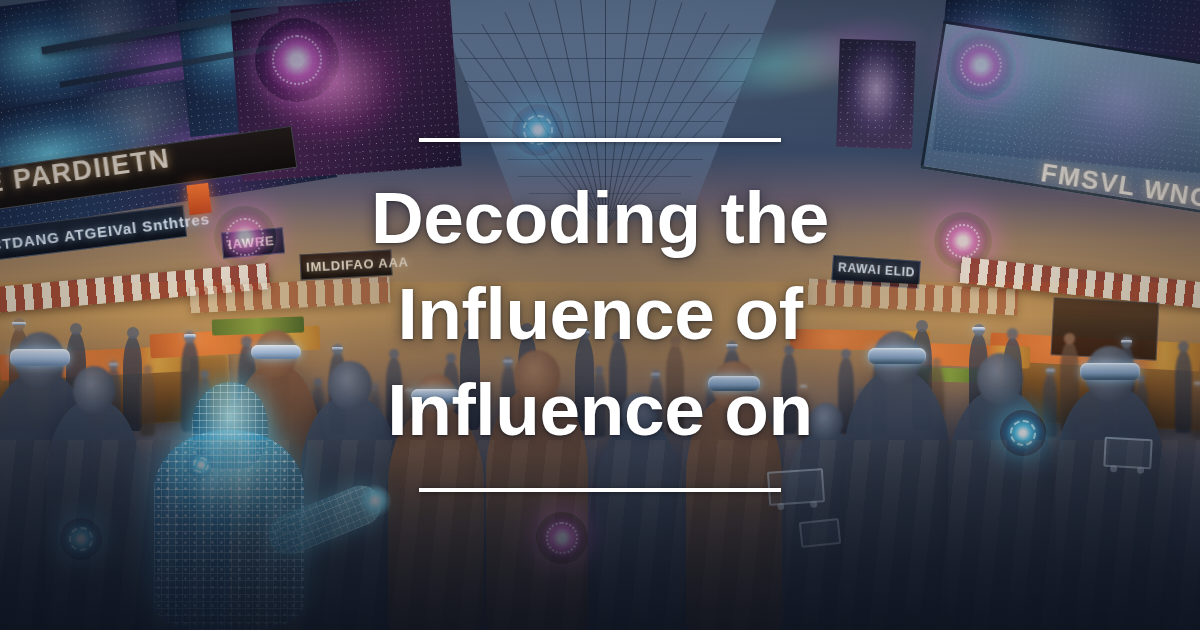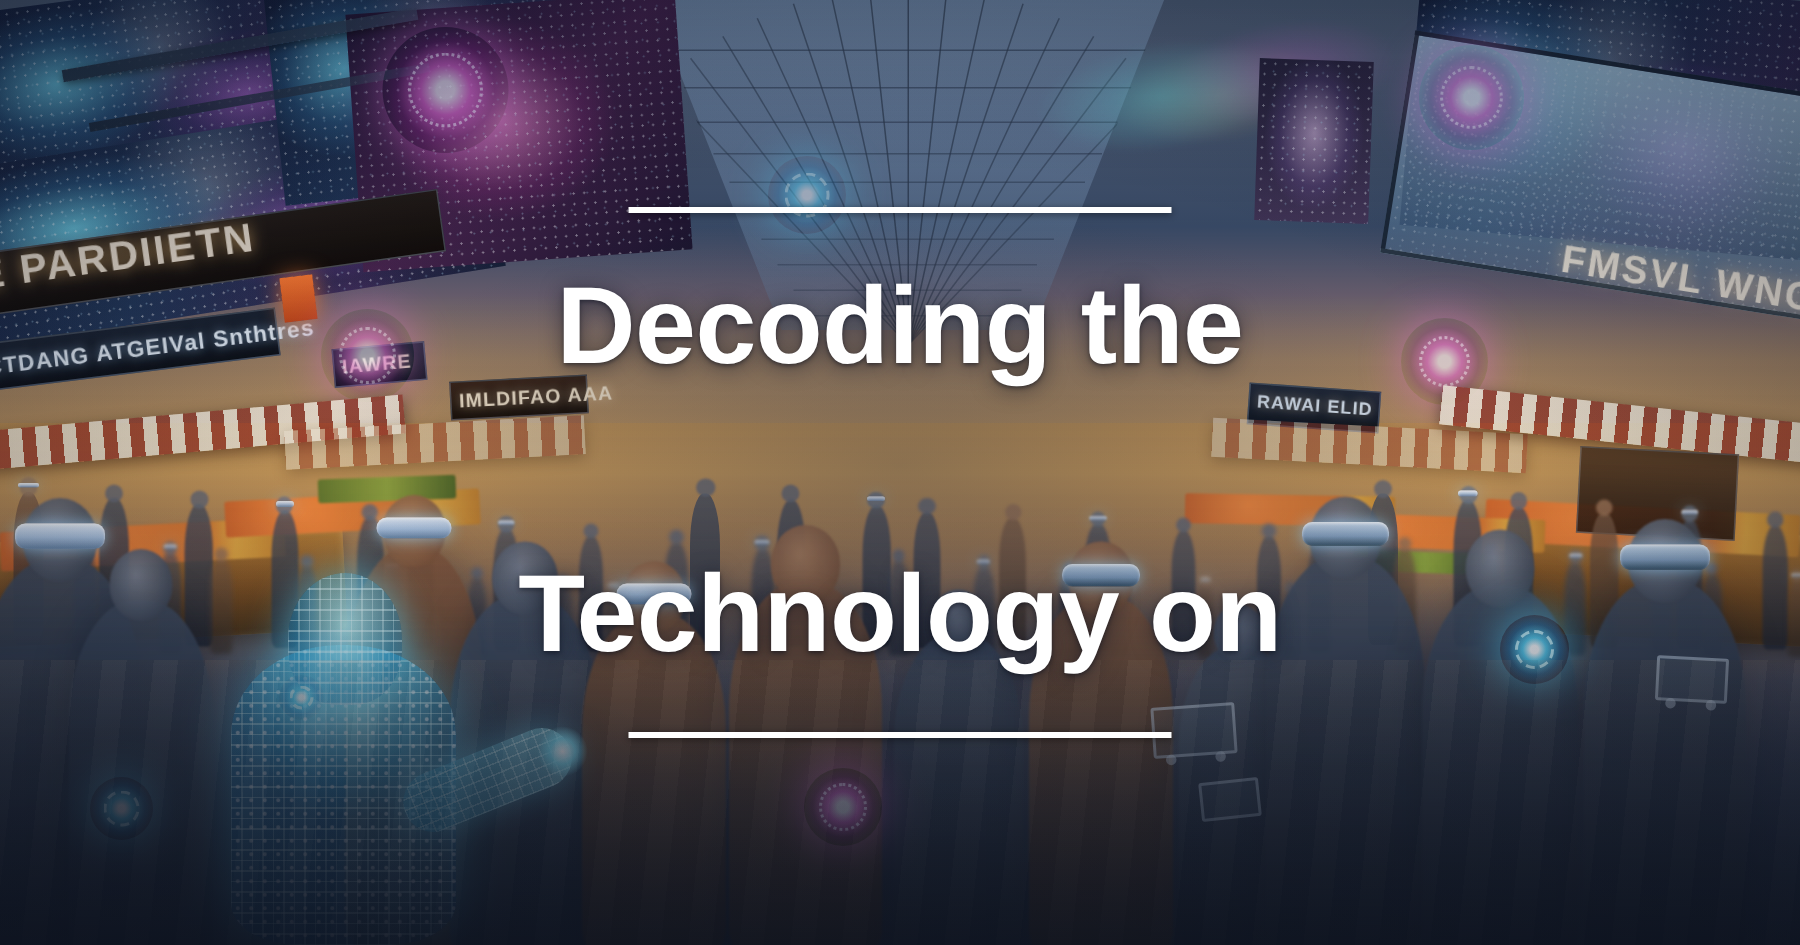--- a/index.html
+++ b/index.html
@@ -530,19 +530,19 @@
     <div class="grade-warm"></div>
     <div class="grade-cool"></div>
     <div class="title-scrim"></div>
     <div class="vignette"></div>
   </div>
 
   <div class="titleblock">
     <div class="rule top"></div>
     <h1 class="headline">
       <span>Decoding the</span><br>
-      <br>
-      <span>Technology on</span><br>
+      <span>Influence of</span><br>
+      <span>Influence on</span><br>
     </h1>
     <div class="rule bottom"></div>
   </div>
 
 </div>
 
 </body></html>

